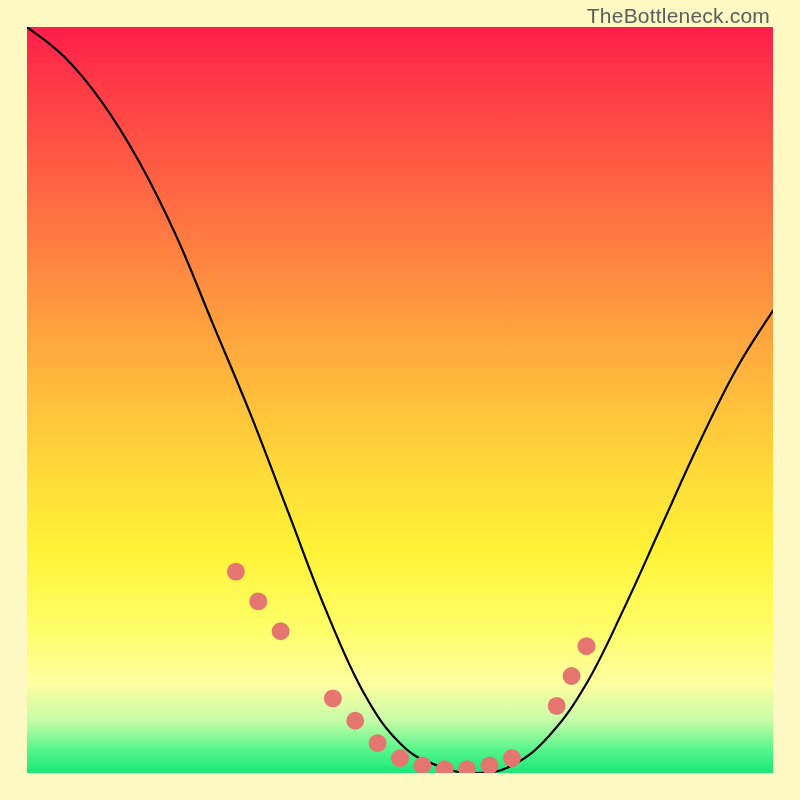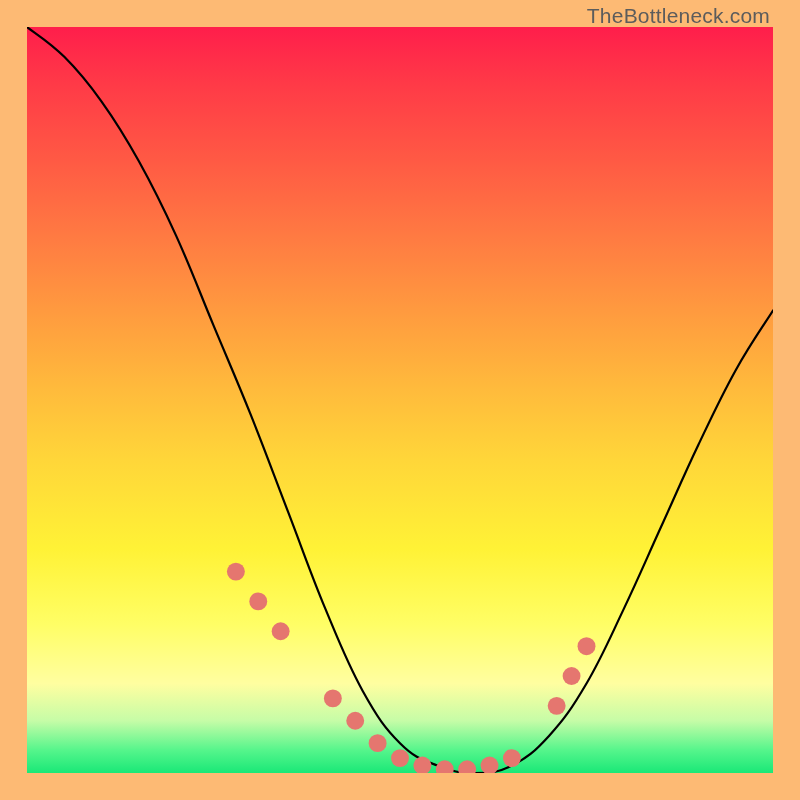--- a/index.html
+++ b/index.html
@@ -10,21 +10,21 @@
     overflow: hidden;
     background: #000;
     font-family: Arial, Helvetica, sans-serif;
   }
   .frame {
     position: absolute;
     left: 0;
     top: 0;
     width: 800px;
     height: 800px;
-    background: #fdba74;
+    background: #fef9c3;
   }
   .plot {
     position: absolute;
     left: 27px;
     top: 27px;
     width: 746px;
     height: 746px;
     background: linear-gradient(to bottom,
       #ff1e4b 0%,
       #ff3b47 8%,

